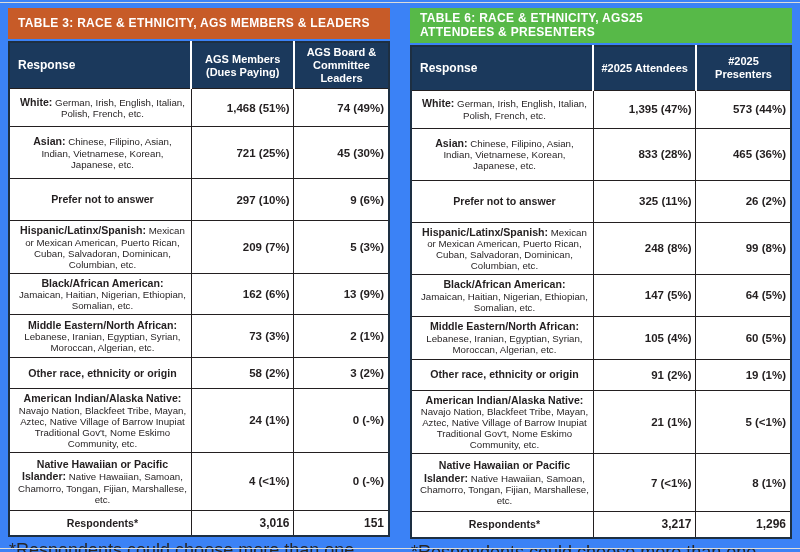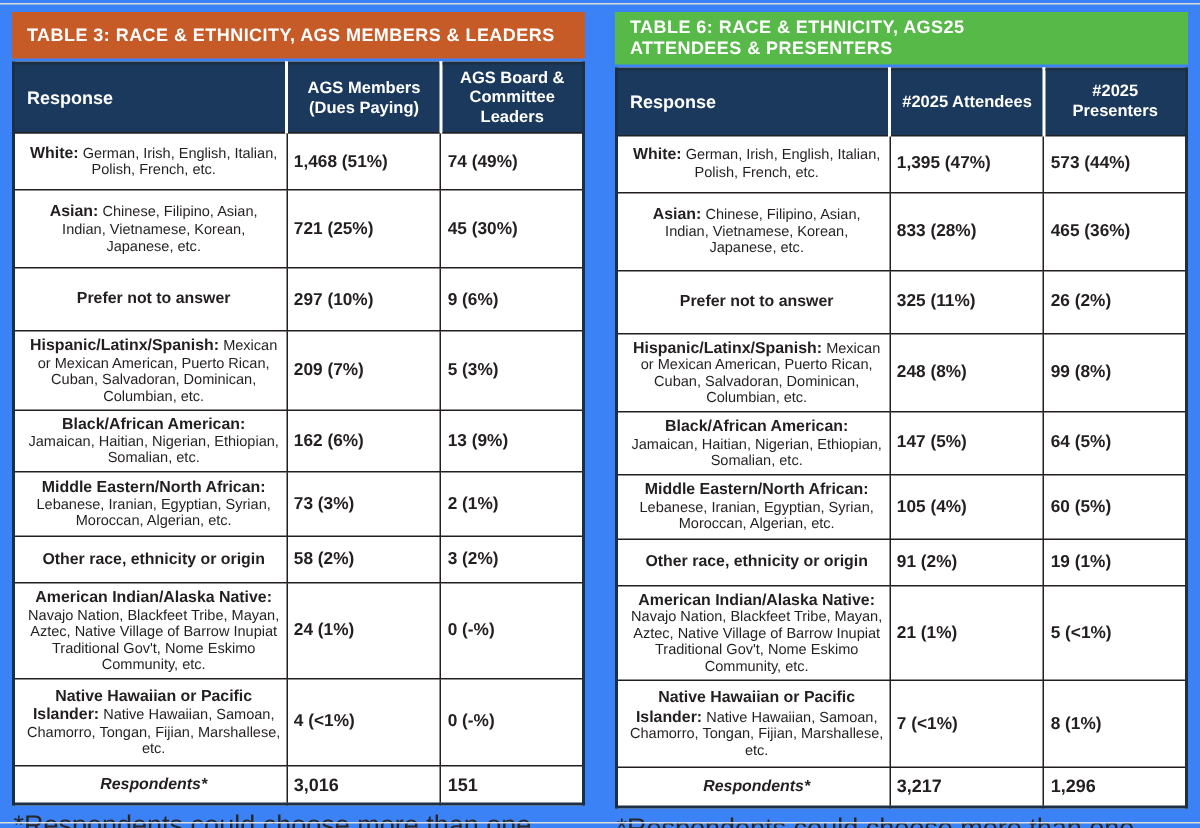--- a/index.html
+++ b/index.html
@@ -32,34 +32,34 @@
   thead th {
     background:#1b395c; color:#fff; font-weight:bold; font-size:11px; line-height:13px;
     vertical-align:middle; text-align:center; padding:3px 4px; height:44px;
   }
   thead th + th { border-left:2px solid #ffffff; }
   thead th.resp { text-align:left; padding-left:8px; font-size:12px; }
 
   tbody td { border:1.5px solid #231f20; vertical-align:middle; padding:3px 4px 3px 8px;text-align:center; }
   td.resp { font-size:9.7px; line-height:11px; }
   td.resp b { font-size:10.6px; line-height:12.5px; }
-  td.val { text-align:left; font-weight:bold; font-size:11.5px; padding-left:4px; }
+  td.val { text-align:right; font-weight:bold; font-size:11.5px; padding-left:4px; }
 
   tbody tr:nth-child(1)  { height:38px; }
   tbody tr:nth-child(2)  { height:52px; }
   tbody tr:nth-child(3)  { height:42px; }
   tbody tr:nth-child(4)  { height:48px; }
   tbody tr:nth-child(5)  { height:40px; }
   tbody tr:nth-child(6)  { height:43px; }
   tbody tr:nth-child(7)  { height:31px; }
   tbody tr:nth-child(8)  { height:58px;margin-top:16px; }
   tbody tr:nth-child(9)  { height:58px; }
   tbody tr:nth-child(10) { height:26px; }
 
-  tr.total td.resp { font-size:11.5px; font-weight:bold;font-style:italic; }
+  tr.total td.resp { font-size:11.5px; font-weight:bold; }
   tr.total td.val  { font-size:12px; }
 
   .foot { font-size:18px; line-height:15px; margin:6px 0 0 1px; color:#262626; }
 </style>
 </head>
 <body>
 
 <div class="page">
   <div class="hairline top"></div>
 

